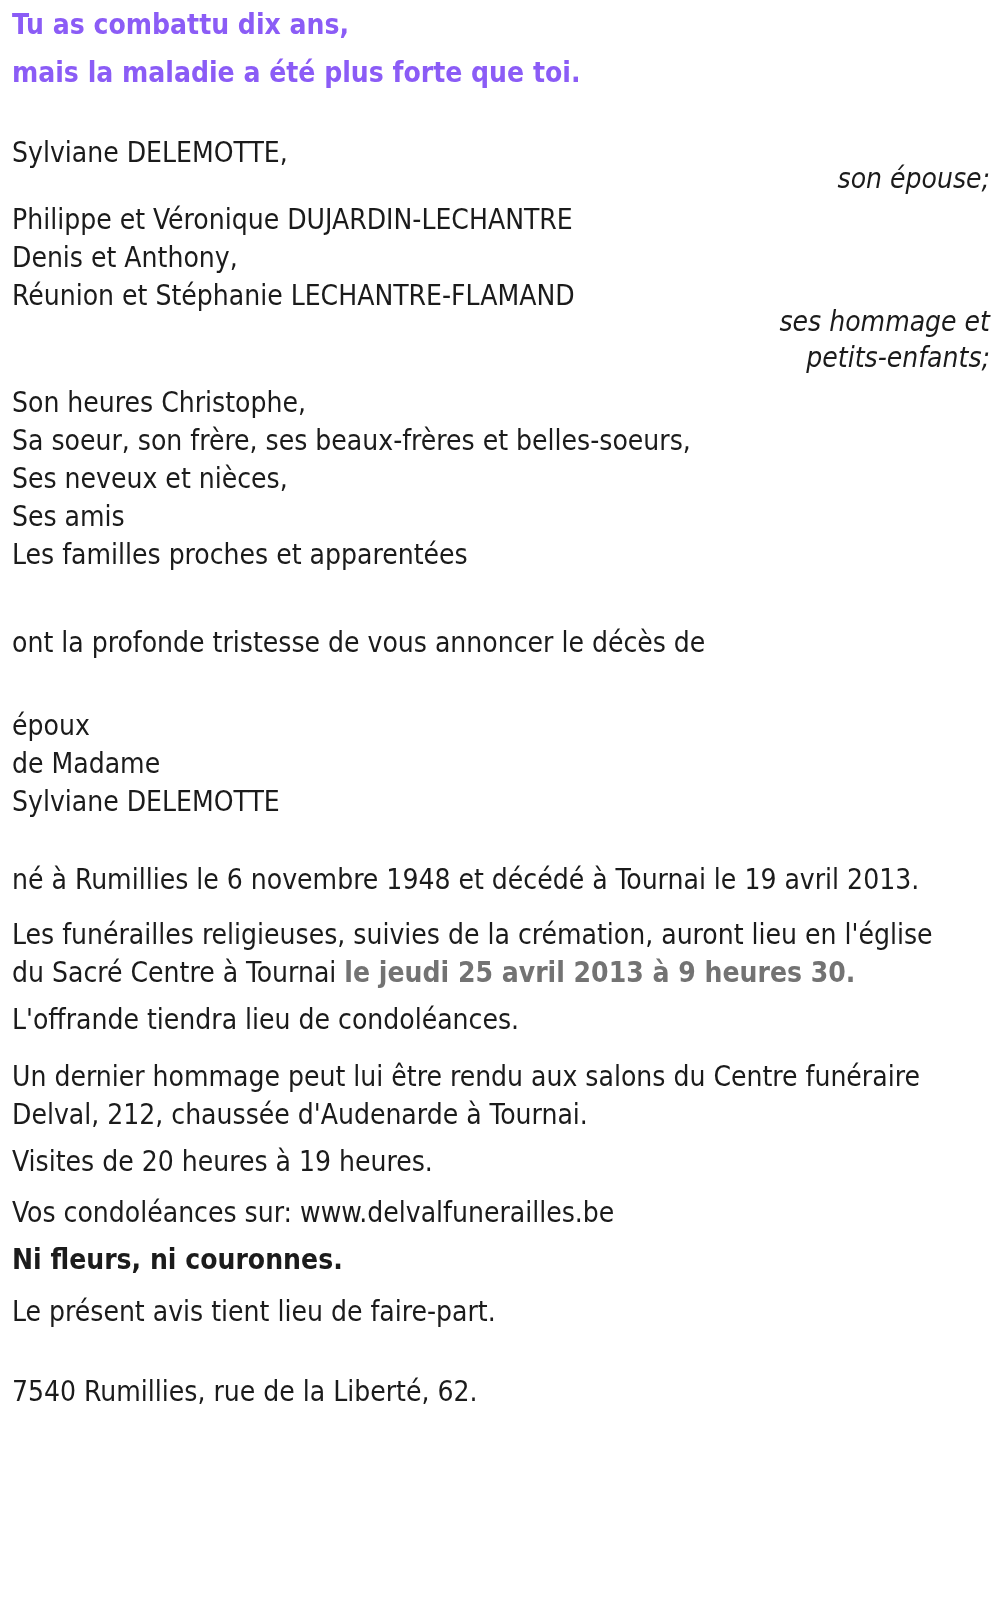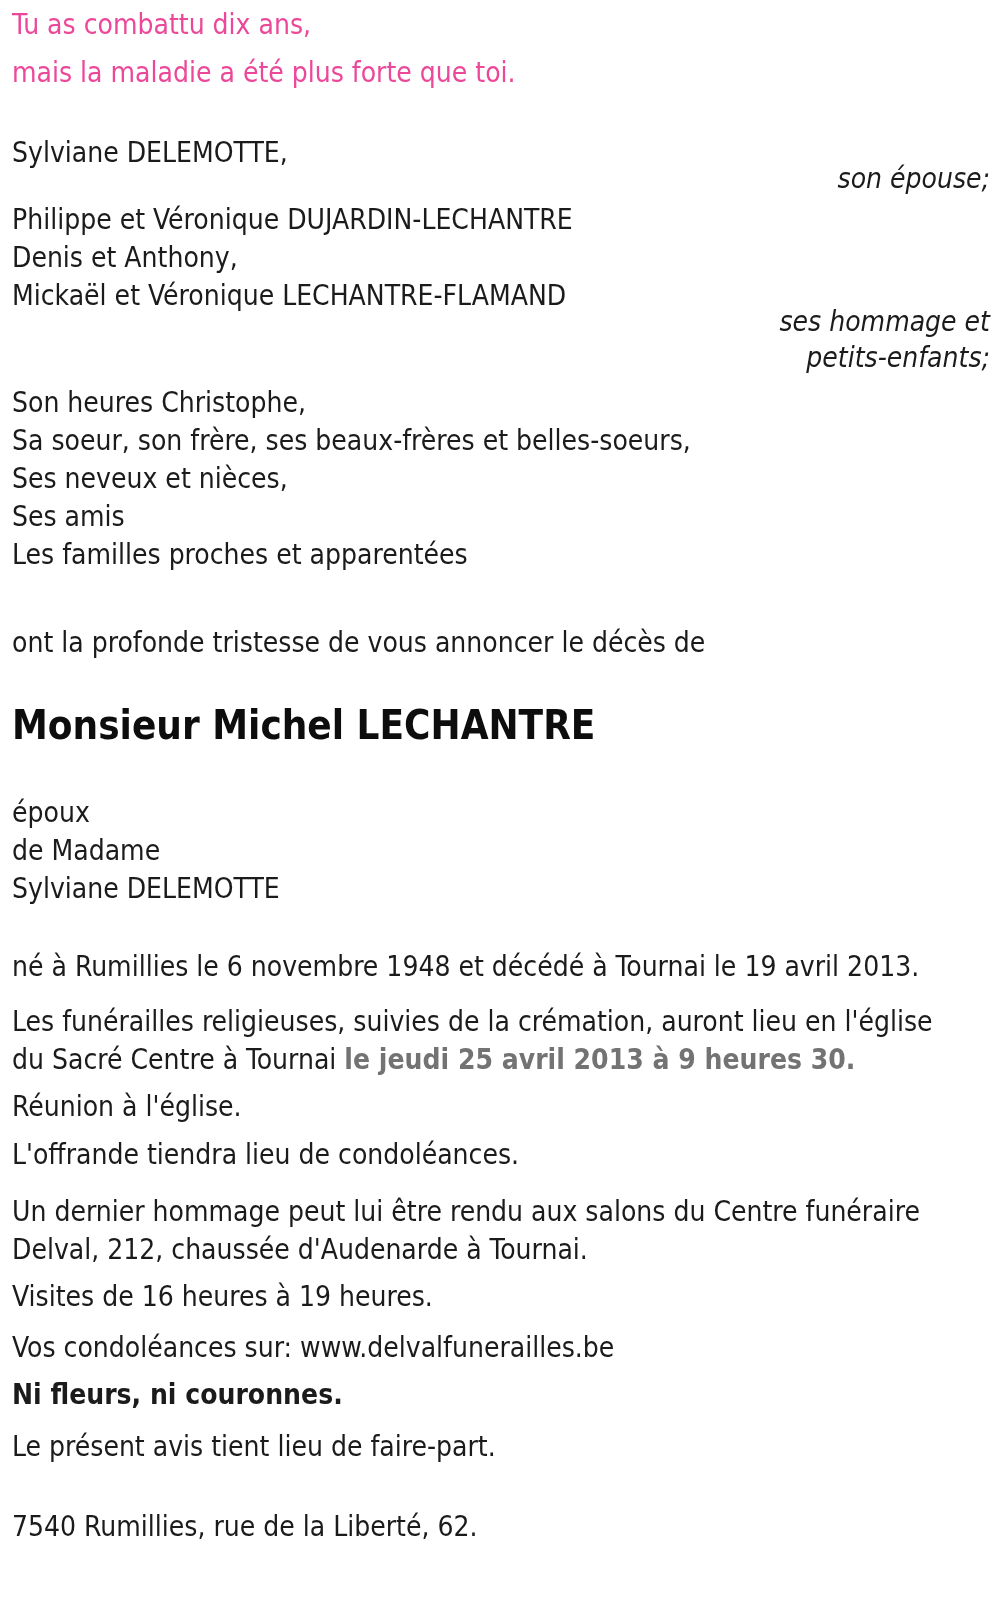--- a/index.html
+++ b/index.html
@@ -13,21 +13,21 @@
     font-family: "DejaVu Sans", "Liberation Sans", sans-serif;
     font-stretch: condensed;
     font-size: 28px;
     line-height: 38px;
     padding: 6px 10px 0 12px;
     overflow: hidden;
   }
   .page p { margin: 0; white-space: nowrap; }
   .line { display: block; white-space: nowrap; }
 
-  .epigraph { font-weight: normal; color: #ec4899; }
+  .epigraph { font-weight: bold; color: #8b5cf6; }
   .mb10 { margin-bottom: 10px !important; }
   .mb42 { margin-bottom: 42px !important; }
 
   .attribution {
     font-style: italic;
     text-align: right;
     line-height: 36px;
     margin: -11px 0 4px 0 !important;
   }
   .attribution.grandkids { margin-bottom: 8px !important; }
@@ -61,62 +61,60 @@
 
   <p class="epigraph mb10">Tu as combattu dix ans,</p>
   <p class="epigraph mb42">mais la maladie a été plus forte que toi.</p>
 
   <p>Sylviane DELEMOTTE,</p>
   <p class="attribution">son épouse;</p>
 
   <p>
     <span class="line">Philippe et Véronique DUJARDIN-LECHANTRE</span>
     <span class="line">Denis et Anthony,</span>
-    <span class="line">Mickaël et Véronique LECHANTRE-FLAMAND</span>
+    <span class="line">Réunion et Stéphanie LECHANTRE-FLAMAND</span>
   </p>
   <p class="attribution grandkids">
     <span class="line">ses hommage et</span>
     <span class="line">petits-enfants;</span>
   </p>
 
   <p class="relatives">
     <span class="line">Son heures Christophe,</span>
     <span class="line">Sa soeur, son frère, ses beaux-frères et belles-soeurs,</span>
     <span class="line">Ses neveux et nièces,</span>
     <span class="line">Ses amis</span>
     <span class="line">Les familles proches et apparentées</span>
   </p>
 
   <p class="intro">ont la profonde tristesse de vous annoncer le décès de</p>
 
-  <h1 class="deceased-heading">Monsieur Michel LECHANTRE</h1>
 
   <p class="spouse-of">
     <span class="line">époux</span>
     <span class="line">de Madame</span>
     <span class="line">Sylviane DELEMOTTE</span>
   </p>
 
   <p class="birth">né à Rumillies le 6 novembre 1948 et décédé à Tournai le 19 avril 2013.</p>
 
   <p class="mb9">
     <span class="line">Les funérailles religieuses, suivies de la crémation, auront lieu en l'église</span>
     <span class="line"><span>du Sacré Centre à Tournai </span><b class="datetime">le jeudi 25 avril 2013 à 9 heures 30.</b></span>
   </p>
 
-  <p class="mb10">Réunion à l'église.</p>
 
   <p class="mb19">L'offrande tiendra lieu de condoléances.</p>
 
   <p class="mb9">
     <span class="line">Un dernier hommage peut lui être rendu aux salons du Centre funéraire</span>
     <span class="line">Delval, 212, chaussée d'Audenarde à Tournai.</span>
   </p>
 
-  <p class="mb13">Visites de 16 heures à 19 heures.</p>
+  <p class="mb13">Visites de 20 heures à 19 heures.</p>
 
   <p class="mb9"><span>Vos condoléances sur: </span><span>www.delvalfunerailles.be</span></p>
 
   <p class="mb14">Ni fleurs, ni couronnes.</p>
 
   <p>Le présent avis tient lieu de faire-part.</p>
 
   <p class="address">7540 Rumillies, rue de la Liberté, 62.</p>
 
 </div>

